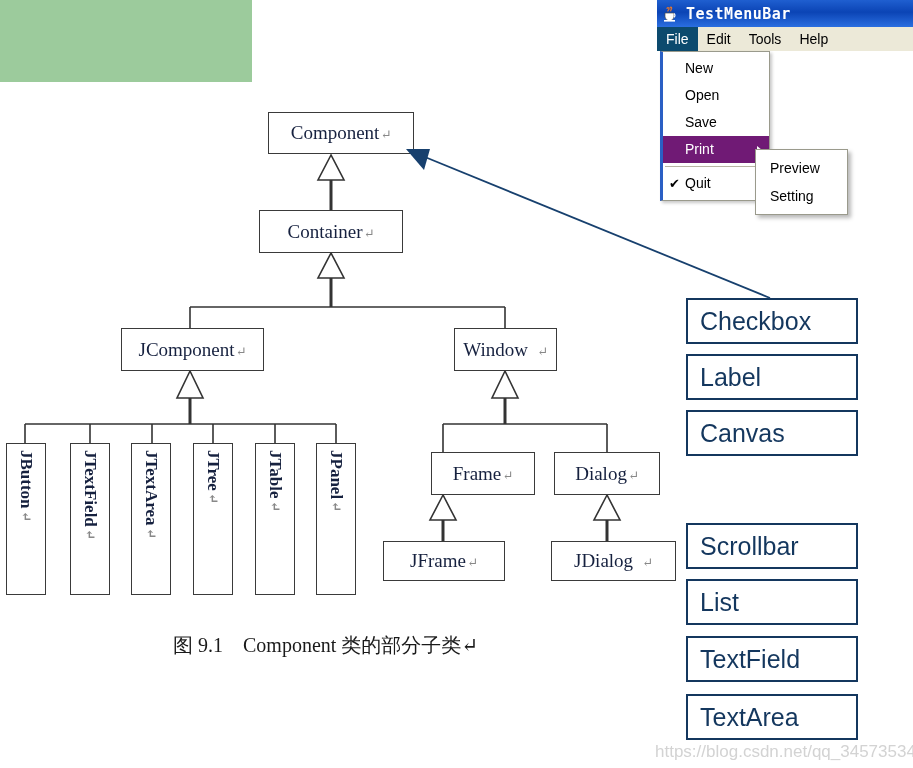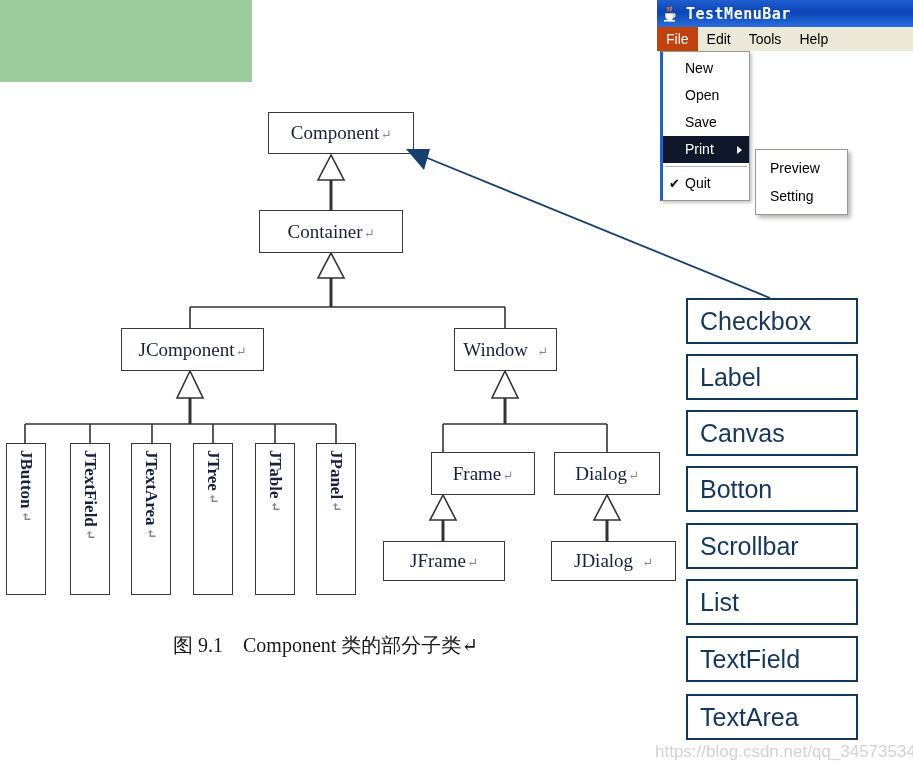--- a/index.html
+++ b/index.html
@@ -113,51 +113,51 @@
   }
   .menubar-item {
     display: flex;
     align-items: center;
     padding: 0 9px;
     font-size: 14px;
     color: #000000;
     font-family: "Liberation Sans", sans-serif;
   }
   .menubar-item.active {
-    background: #c2410c;
+    background: #0c4a6e;
     color: #ffffff;
   }
   .window-body {
     position: absolute;
     left: 0; top: 51px;
     width: 256px; height: 208px;
     background: #ffffff;
   }
   .dropdown {
     position: absolute;
     left: 3px; top: 51px;
-    width: 90px;
+    width: 110px;
     background: #ffffff;
     border: 1px solid #9a9a8c;
     border-left: 3px solid #2a5fc4;
     box-sizing: border-box;
     padding: 3px 0;
     box-shadow: 2px 2px 3px rgba(0,0,0,0.22);
   }
   .menu-item {
     position: relative;
     height: 27px;
     line-height: 27px;
     padding-left: 22px;
     font-size: 14px;
     color: #000000;
     white-space: nowrap;
   }
   .menu-item.highlight {
-    background: #0f172a;
+    background: #701a75;
     color: #ffffff;
   }
   .menu-arrow {
     position: absolute;
     right: 7px; top: 50%;
     transform: translateY(-50%);
     width: 0; height: 0;
     border-left: 5px solid currentColor;
     border-top: 4px solid transparent;
     border-bottom: 4px solid transparent;
@@ -377,23 +377,20 @@
 
   <div class="comp-box" style="top:298px;">
       <span>Checkbox</span>
     </div>
   <div class="comp-box" style="top:354px;">
       <span>Label</span>
     </div>
   <div class="comp-box" style="top:410px;">
       <span>Canvas</span>
     </div>
-  <div class="comp-box" style="top:466px;">
-      <span>Botton</span>
-    </div>
   <div class="comp-box" style="top:523px;">
       <span>Scrollbar</span>
     </div>
   <div class="comp-box" style="top:579px;">
       <span>List</span>
     </div>
   <div class="comp-box" style="top:636px;">
       <span>TextField</span>
     </div>
   <div class="comp-box" style="top:694px;">

